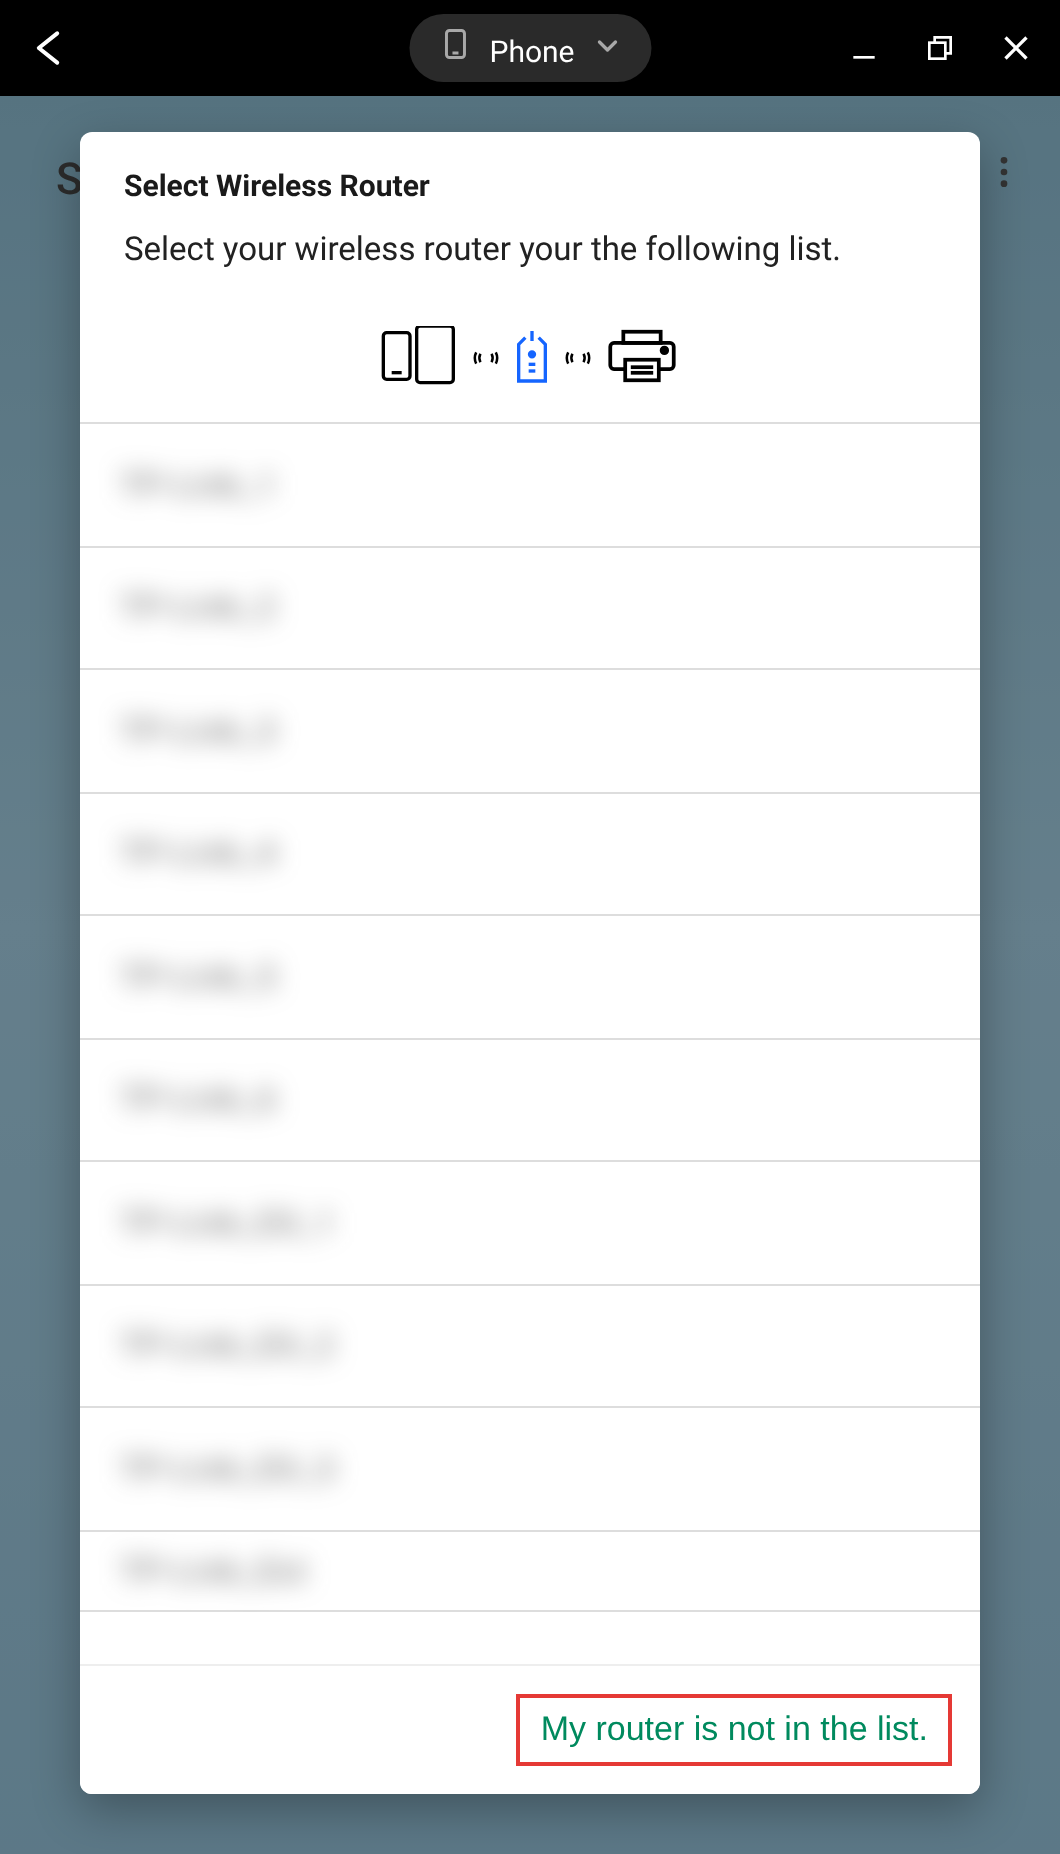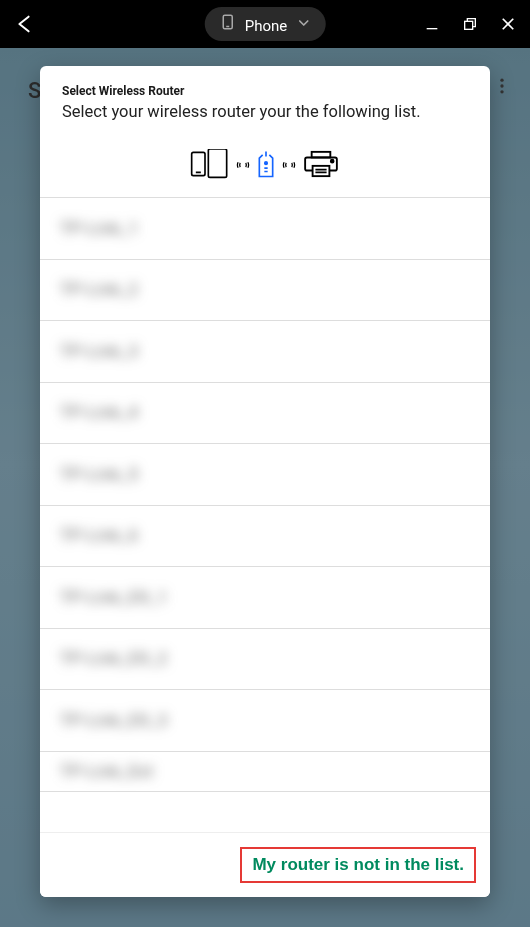--- a/index.html
+++ b/index.html
@@ -105,24 +105,24 @@
       z-index: 7;
       display: flex;
       flex-direction: column;
       overflow: hidden;
       box-shadow: 0 8px 24px rgba(0,0,0,0.3);
     }
     .modal-header {
       padding: 18px 22px 16px 22px;
     }
     .modal-title {
-      font-size: 12px;
+      font-size: 15px;
       font-weight: 700;
       color: #1a1a1a;
-      margin-bottom: 2px;
+      margin-bottom: 12px;
     }
     .modal-subtitle {
       font-size: 16.5px;
       color: #222;
       line-height: 1.4;
     }
     .icon-row {
       display: flex;
       align-items: center;
       justify-content: center;
@@ -156,21 +156,21 @@
       border-top: 1px solid #eee;
       background: #fff;
     }
     .not-in-list-btn {
       border: 2px solid #e53935;
       color: #008a5e;
       font-size: 17px;
       padding: 6px 10px;
       background: transparent;
       cursor: pointer;
-      font-weight: 700;
+      font-weight: 400;
     }
   </style>
 </head>
 <body>
 
 <div class="titlebar">
   <div class="titlebar-left">
     <div class="back-arrow">
       <svg viewBox="0 0 24 24" width="22" height="22" fill="none" stroke="#fff" stroke-width="2.2" stroke-linecap="round" stroke-linejoin="round">
         <path d="M17 4l-10 8 10 8"></path>

